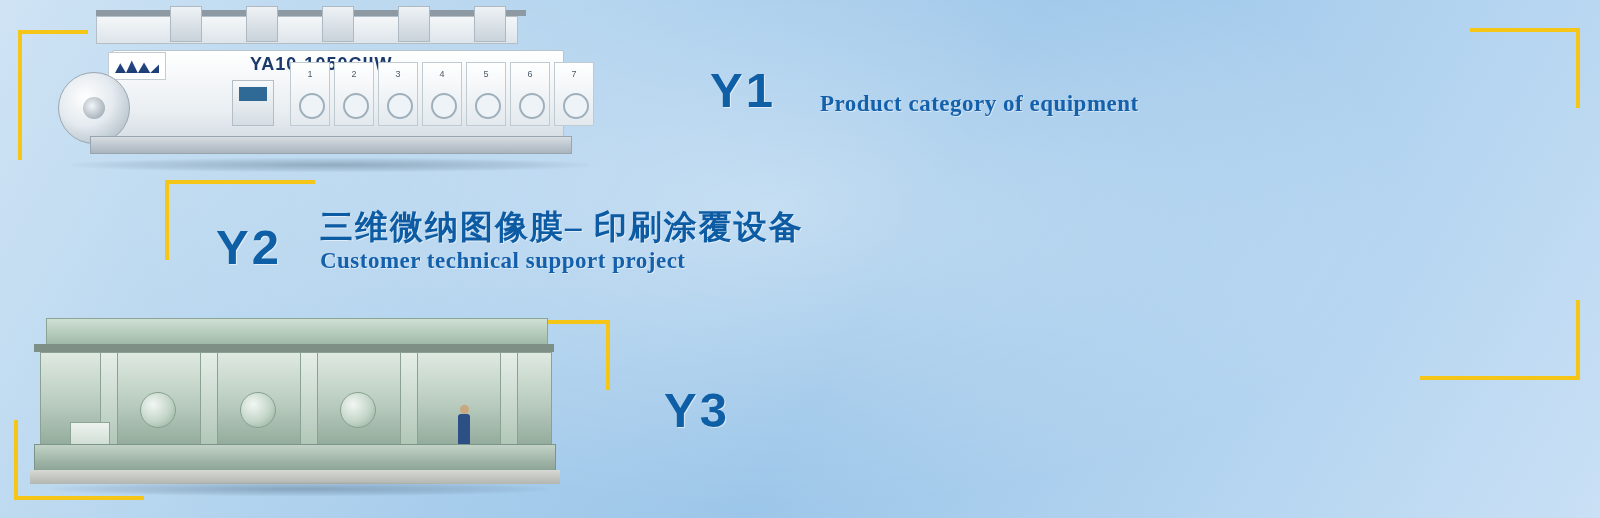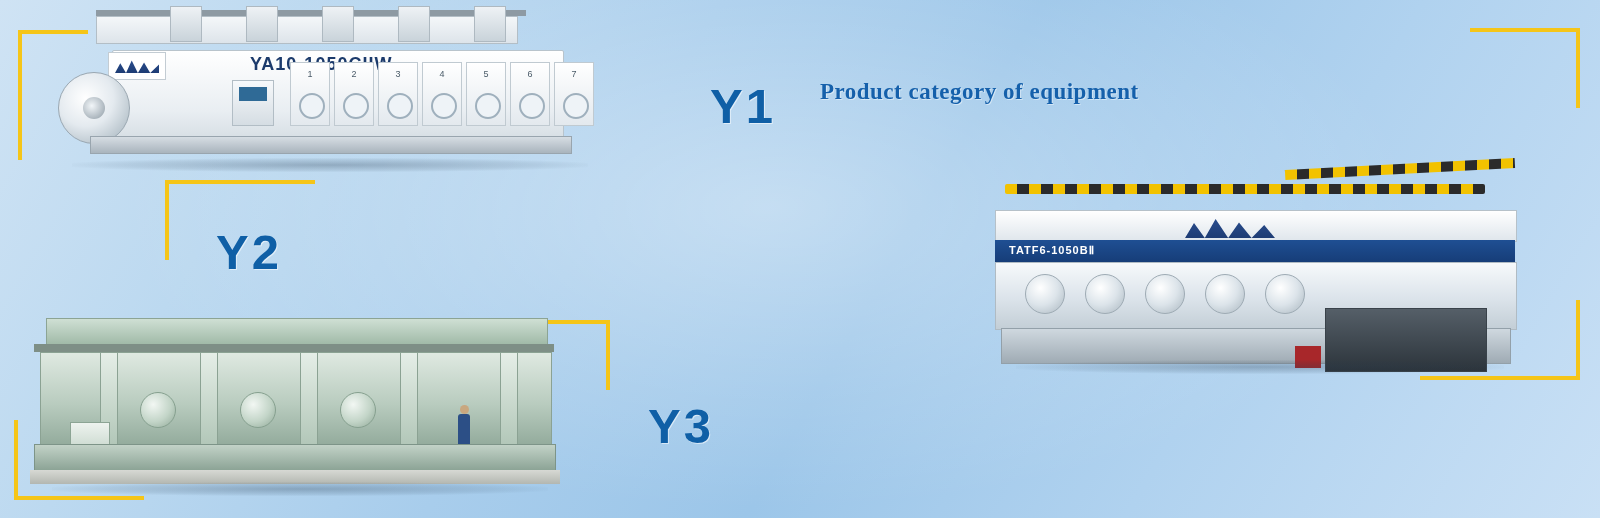--- a/index.html
+++ b/index.html
@@ -36,23 +36,22 @@
   .bracket i {
     position: absolute;
     background: #f5c518;
     display: block;
   }
 
   
   .row {
     position: absolute;
     display: flex;
-    align-items: flex-start;
+    align-items: flex-end;
     white-space: nowrap;
-    margin-top: 16px;
   }
   .ycode {
     font-family: "Liberation Sans", sans-serif;
     font-weight: bold;
     font-size: 49px;
     color: #0f5fa6;
     letter-spacing: 3px;
     text-shadow: 1px 1px 0 rgba(255,255,255,0.55);
   }
   .texts {
@@ -425,38 +424,20 @@
       </div>
     <div class="m1-unit" style="left:504px;">
         <span>7</span>
       </div>
 
     <div class="m1-roll"></div>
     <div class="m1-base"></div>
     <div class="m-shadow"></div>
   </div>
 
-  <div class="machine" style="left:995px; top:158px; width:530px; height:210px;">
-    <div class="m2-gantry"></div>
-    <div class="m2-gantry2"></div>
-    <div class="m2-deck"></div>
-    <div class="m2-logo"></div>
-    <div class="m2-blue"></div>
-    <div class="m2-label">TATF6-1050BⅡ</div>
-    <div class="m2-body"></div>
-    <div class="m2-roller" style="left:30px;"></div>
-    <div class="m2-roller" style="left:90px;"></div>
-    <div class="m2-roller" style="left:150px;"></div>
-    <div class="m2-roller" style="left:210px;"></div>
-    <div class="m2-roller" style="left:270px;"></div>
-    <div class="m2-legs"></div>
-    <div class="m2-dark"></div>
-    <div class="m2-red"></div>
-    <div class="m-shadow"></div>
-  </div>
 
   <div class="machine" style="left:30px; top:310px; width:540px; height:180px;">
     <div class="m3-roof"></div>
     <div class="m3-rail"></div>
     <div class="m3-body"></div>
     <div class="m3-col" style="left:70px;"></div>
     <div class="m3-col" style="left:170px;"></div>
     <div class="m3-col" style="left:270px;"></div>
     <div class="m3-col" style="left:370px;"></div>
     <div class="m3-col" style="left:470px;"></div>
@@ -472,19 +453,23 @@
 
   <div class="row" style="left:710px; top:62px;">
     <div class="ycode">Y1</div>
     <div class="texts" style="margin-left:44px;">
       <div class="en">Product category of equipment</div>
     </div>
   </div>
 
   <div class="row" style="left:216px; top:208px;">
     <div class="ycode">Y2</div>
-  </div>
-
-  <div class="row" style="left:648px; top:382px;">
+    <div class="texts" style="margin-left:38px;">
+      <div class="cn">三维微纳图像膜– 印刷涂覆设备</div>
+      <div class="en">Customer technical support project</div>
+    </div>
+  </div>
+
+  <div class="row" style="left:664px; top:382px;">
     <div class="ycode">Y3</div>
   </div>
 
 </div>
 
 </body></html>

